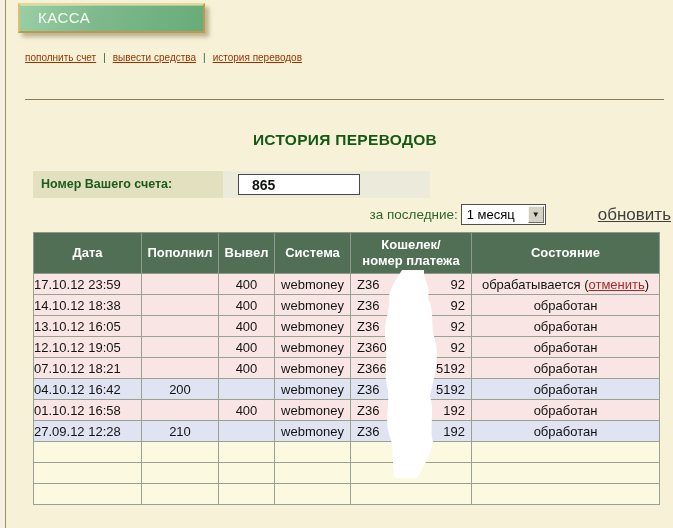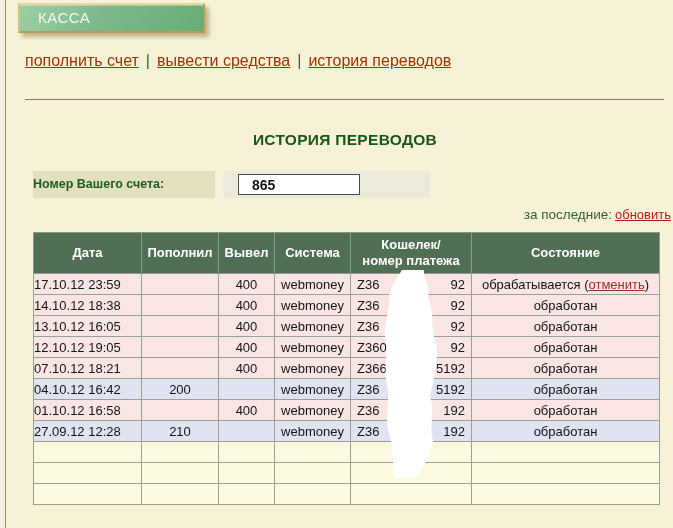--- a/index.html
+++ b/index.html
@@ -16,34 +16,34 @@
   
   .kassa-box{
     position:absolute;left:18px;top:3px;width:165px;height:26px;
     padding-left:18px;line-height:26px;
     color:#f6faf2;font-size:15px;letter-spacing:.5px;
     background:linear-gradient(110deg,#9bcfa6 0%,#7cb88b 45%,#68ac78 100%);
     border:2px solid #b99b52;border-top-color:#e8d694;border-left-color:#d9c077;
     box-shadow:4px 4px 4px rgba(140,120,80,.5), inset 0 1px 0 rgba(255,255,255,.35);
   }
   
-  .topnav{position:absolute;left:25px;top:52px;font-size:16px;white-space:nowrap;}
+  .topnav{position:absolute;left:25px;top:52px;font-size:10px;white-space:nowrap;}
   .topnav a{color:#993300;text-decoration:underline;cursor:pointer;}
   .nav-sep{color:#2d652d;margin:0 7px;}
   .divider{position:absolute;left:25px;top:99px;width:639px;height:1px;background:#8d7f55;}
   
   .section-title{
     position:absolute;left:20px;top:131px;width:650px;text-align:center;
     color:#155815;font-size:15.5px;font-weight:bold;letter-spacing:.3px;
   }
   
   .account-label{
     position:absolute;left:33px;top:171px;width:182px;height:27px;
     background:#e3e0bf;color:#1d5c1d;font-weight:bold;font-size:12.5px;
-    line-height:27px;
+    line-height:27px;padding-left:8px;
   }
   .account-strip{position:absolute;left:223px;top:171px;width:207px;height:27px;background:#ecebdb;}
   .account-input{
     position:absolute;left:238px;top:174px;width:95px;height:19px;
     background:#fff;border:1px solid #4a4a4a;
     display:flex;align-items:center;
     padding:0 12px 0 13px;font-weight:bold;font-size:14px;color:#101510;
   }
   
   .filter-row{
@@ -55,21 +55,21 @@
     width:85px;height:21px;background:#fff;border:1px solid #4f4f4f;
     display:flex;align-items:center;margin-right:14px;box-sizing:border-box;cursor:pointer;
   }
   .period-select .value{flex:1;font-size:13px;padding-left:5px;color:#000;}
   .period-select .arrow-btn{
     width:16px;height:17px;margin-right:1px;background:#d5d1c5;
     border:1px solid;border-color:#f4f2eb #6f6b60 #6f6b60 #f4f2eb;
     display:flex;align-items:center;justify-content:center;
     font-size:8px;color:#1a1a1a;box-sizing:border-box;
   }
-  .refresh-link{color:#b91c1c;text-decoration:underline;font-size:13px;cursor:pointer;}
+  .refresh-link{color:#404040;text-decoration:underline;font-size:17px;cursor:pointer;margin-left:38px;}
   
   table.history{
     position:absolute;left:33px;top:232px;width:626px;
     border-collapse:collapse;table-layout:fixed;
     font-size:13px;color:#141414;
   }
   table.history th{
     background:#516f55;color:#fff;font-weight:bold;height:40px;
     border:1px solid #8f988a;text-align:center;font-size:13px;line-height:1.25;
     white-space:pre-line;padding:0;
@@ -104,20 +104,24 @@
 
 <div class="account-label">Номер Вашего счета:</div>
 <div class="account-strip"></div>
 <div class="account-input">
   <span>86</span>
   <span>5</span>
 </div>
 
 <div class="filter-row">
   <span class="filter-label">за последние:</span>
+  <div class="period-select">
+    <span class="value">1 месяц</span>
+    <span class="arrow-btn">▼</span>
+  </div>
   <a class="refresh-link">обновить</a>
 </div>
 
 <table class="history">
   <colgroup>
     <col style="width:108px">
       <col style="width:77px">
       <col style="width:56px">
     <col style="width:76px">
       <col style="width:121px">

